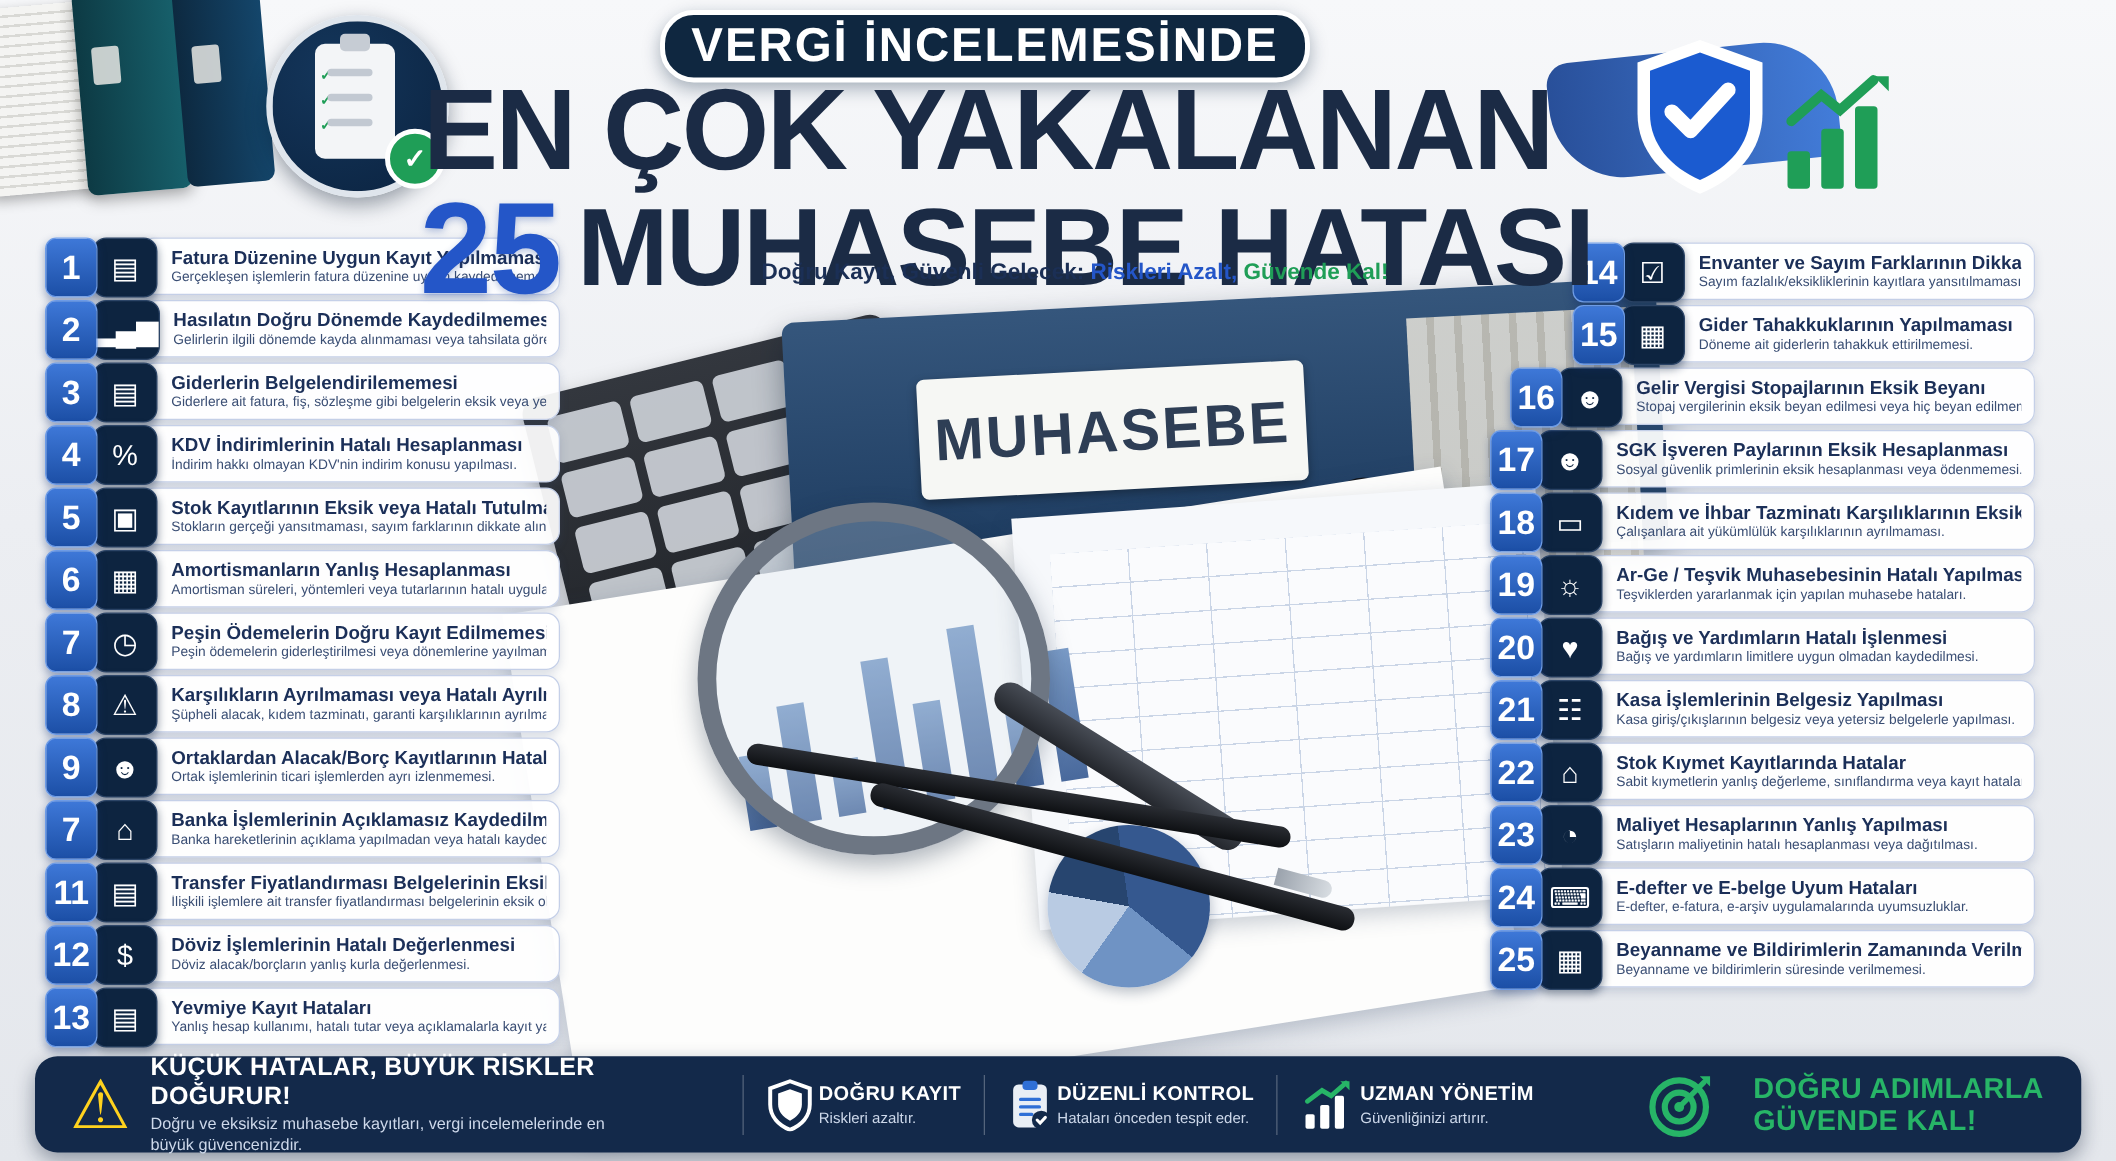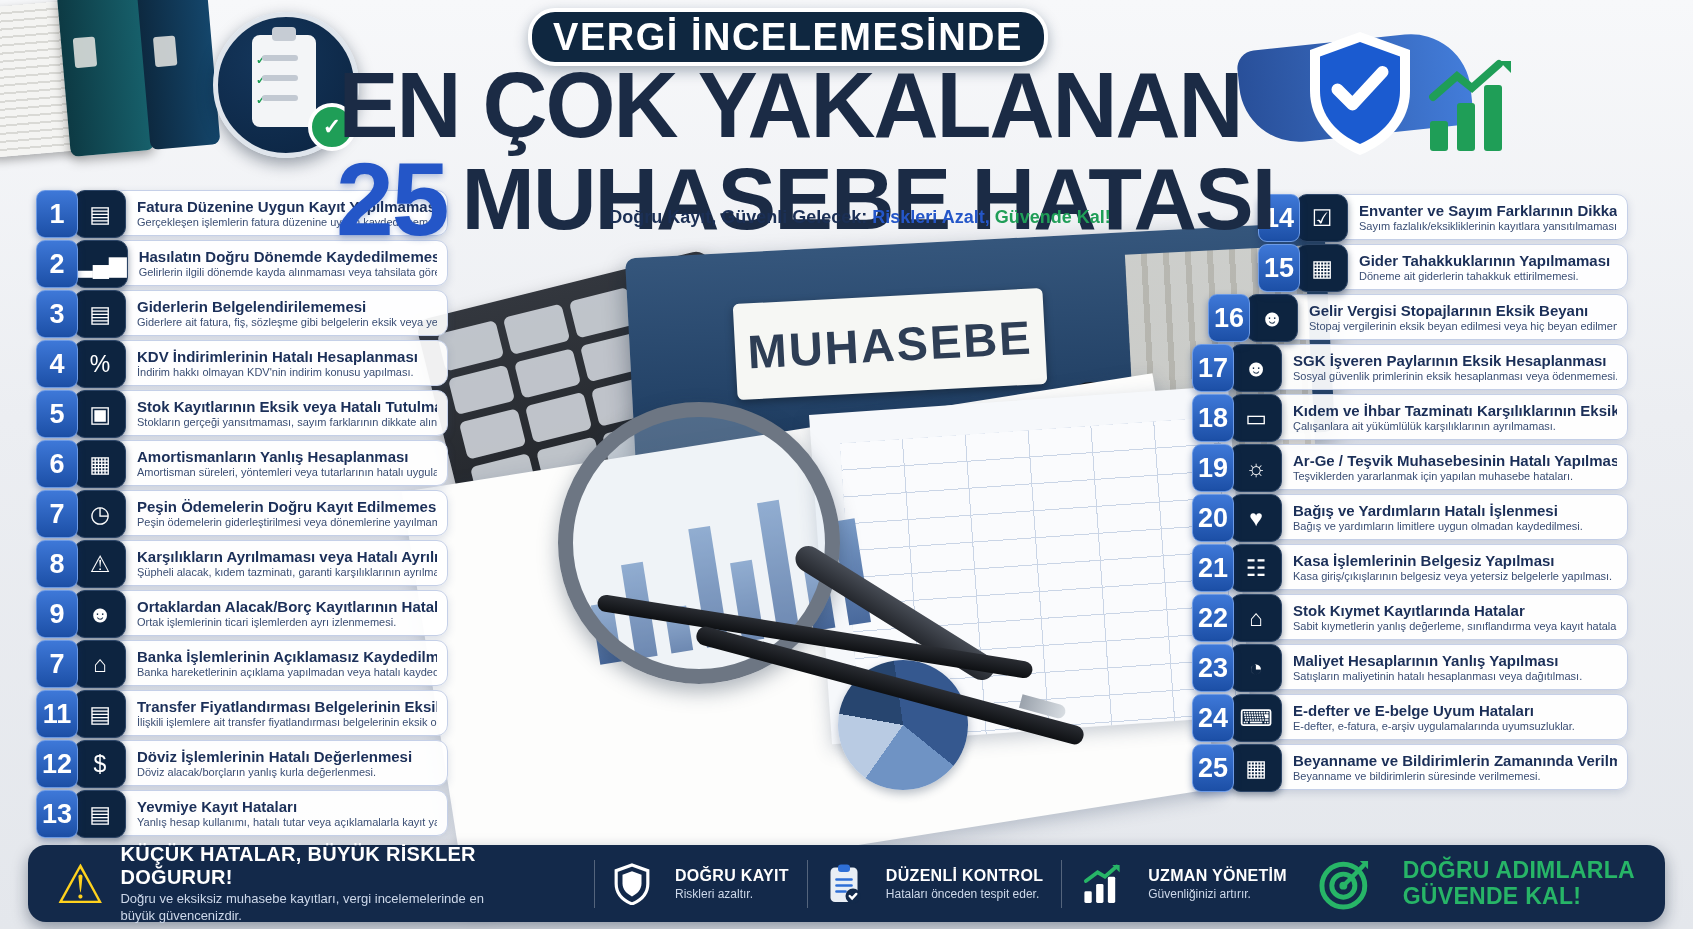--- a/index.html
+++ b/index.html
@@ -111,21 +111,21 @@
   .col.right .row:nth-child(3){margin-left:16px;}
 
   
   .footer{position:absolute;z-index:3;left:28px;top:845px;width:1637px;height:77px;background:#13294a;
        border-radius:18px;box-shadow:0 6px 16px rgba(10,25,50,.4);display:flex;align-items:center;}
   .f-warn{flex:0 0 520px;display:flex;align-items:center;gap:16px;padding-left:28px;}
   .f-warn .tri{font-size:54px;color:#ffd21e;line-height:1;}
   .f-warn .wt{font-size:20px;font-weight:800;color:#fff;letter-spacing:.3px;}
   .f-warn .wd{font-size:13px;color:#cdd8ea;margin-top:2px;max-width:380px;line-height:1.25;}
   .f-div{width:1px;height:48px;background:rgba(255,255,255,.28);margin:0 18px;}
-  .pillar{display:flex;align-items:center;gap:24px;}
+  .pillar{display:flex;align-items:center;gap:4px;}
   .pillar .pt{font-size:16px;font-weight:800;color:#fff;letter-spacing:.3px;}
   .pillar .pd{font-size:12px;color:#cdd8ea;margin-top:2px;}
   .f-cta{margin-left:auto;display:flex;align-items:center;gap:30px;padding-right:30px;}
   .f-cta .ctat{font-size:23px;font-weight:800;color:#27b567;line-height:1.1;letter-spacing:.3px;text-align:left;}
   svg{display:block;}
 </style>
 </head>
 <body>
 
 <div class="poster">

